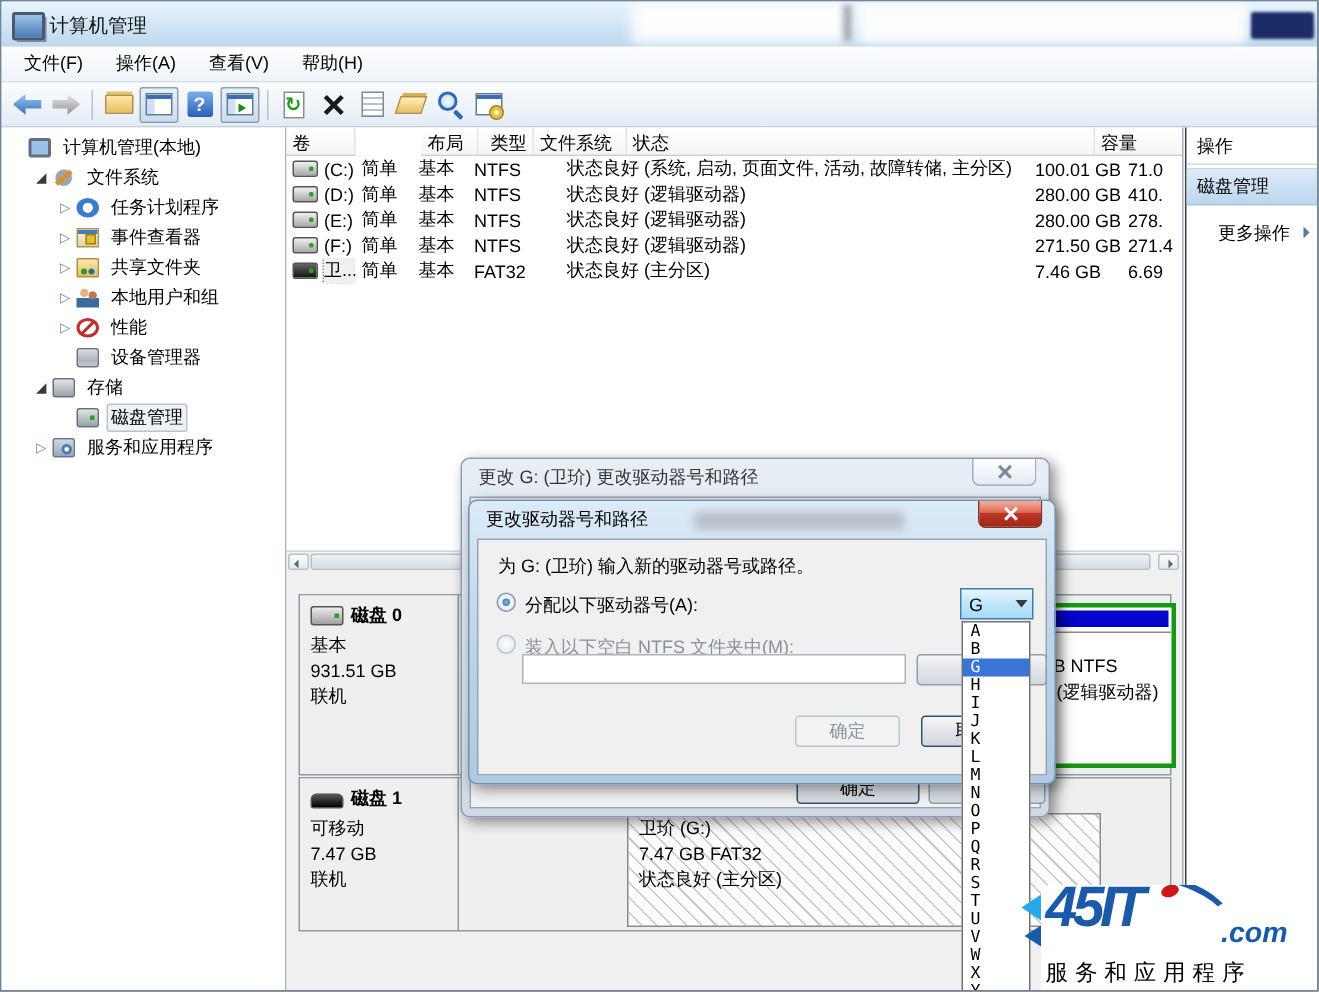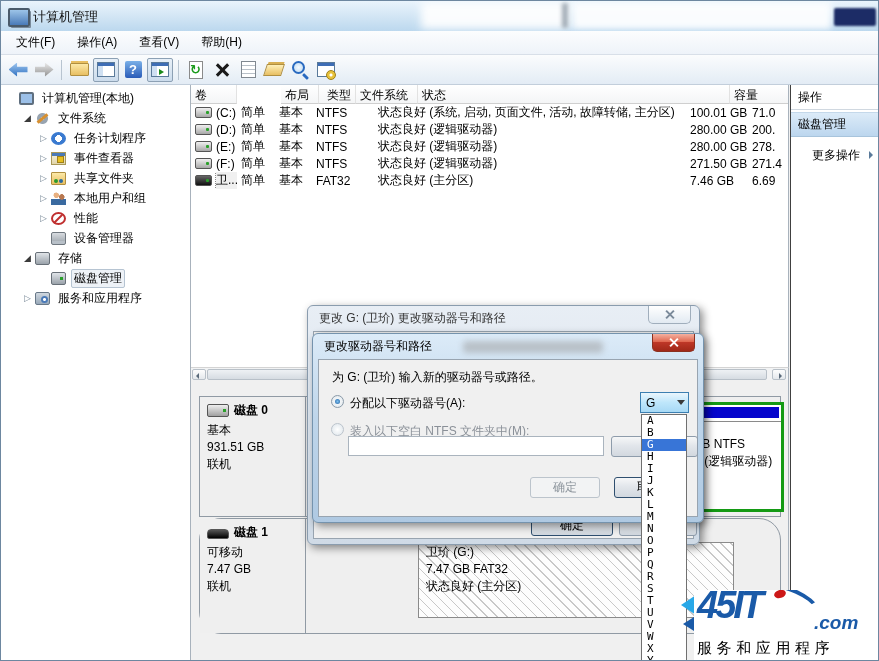--- a/index.html
+++ b/index.html
@@ -311,21 +311,21 @@
         <div class="lrow">
           <span class="lcell" style="width: 46px;">
             <span class="vicon"></span>
             <span>(D:)</span>
           </span>
           <span class="lcell" style="width: 38px;">简单</span>
           <span class="lcell" style="width: 37px;">基本</span>
           <span class="lcell" style="width: 62px;">NTFS</span>
           <span class="lcell" style="width: 312px;">状态良好 (逻辑驱动器)</span>
           <span class="lcell" style="width: 62px;">280.00 GB</span>
-          <span class="lcell" style="width: 41px;">200.</span>
+          <span class="lcell" style="width: 41px;">410.</span>
         </div>
         <div class="lrow">
           <span class="lcell" style="width: 46px;">
             <span class="vicon"></span>
             <span>(E:)</span>
           </span>
           <span class="lcell" style="width: 38px;">简单</span>
           <span class="lcell" style="width: 37px;">基本</span>
           <span class="lcell" style="width: 62px;">NTFS</span>
           <span class="lcell" style="width: 312px;">状态良好 (逻辑驱动器)</span>
@@ -382,21 +382,21 @@
           <div class="p-strip"></div>
           <div class="p-sep"></div>
           <div class="p-text">
             <div>271.50 GB NTFS</div>
             <div>状态良好 (逻辑驱动器)</div>
           </div>
         </div>
       </div>
     </div>
 
-    <div class="disk-row" style="top:138px;height:116px;border-radius:22px;">
+    <div class="disk-row" style="top:138px;height:103px;">
       <div class="d-label">
         <div class="d-title">
           <span class="dicon removable"></span>
           <span>磁盘 1</span>
         </div>
         <div class="d-line">可移动</div>
         <div class="d-line">7.47 GB</div>
         <div class="d-line">联机</div>
       </div>
       <div class="d-graph">

